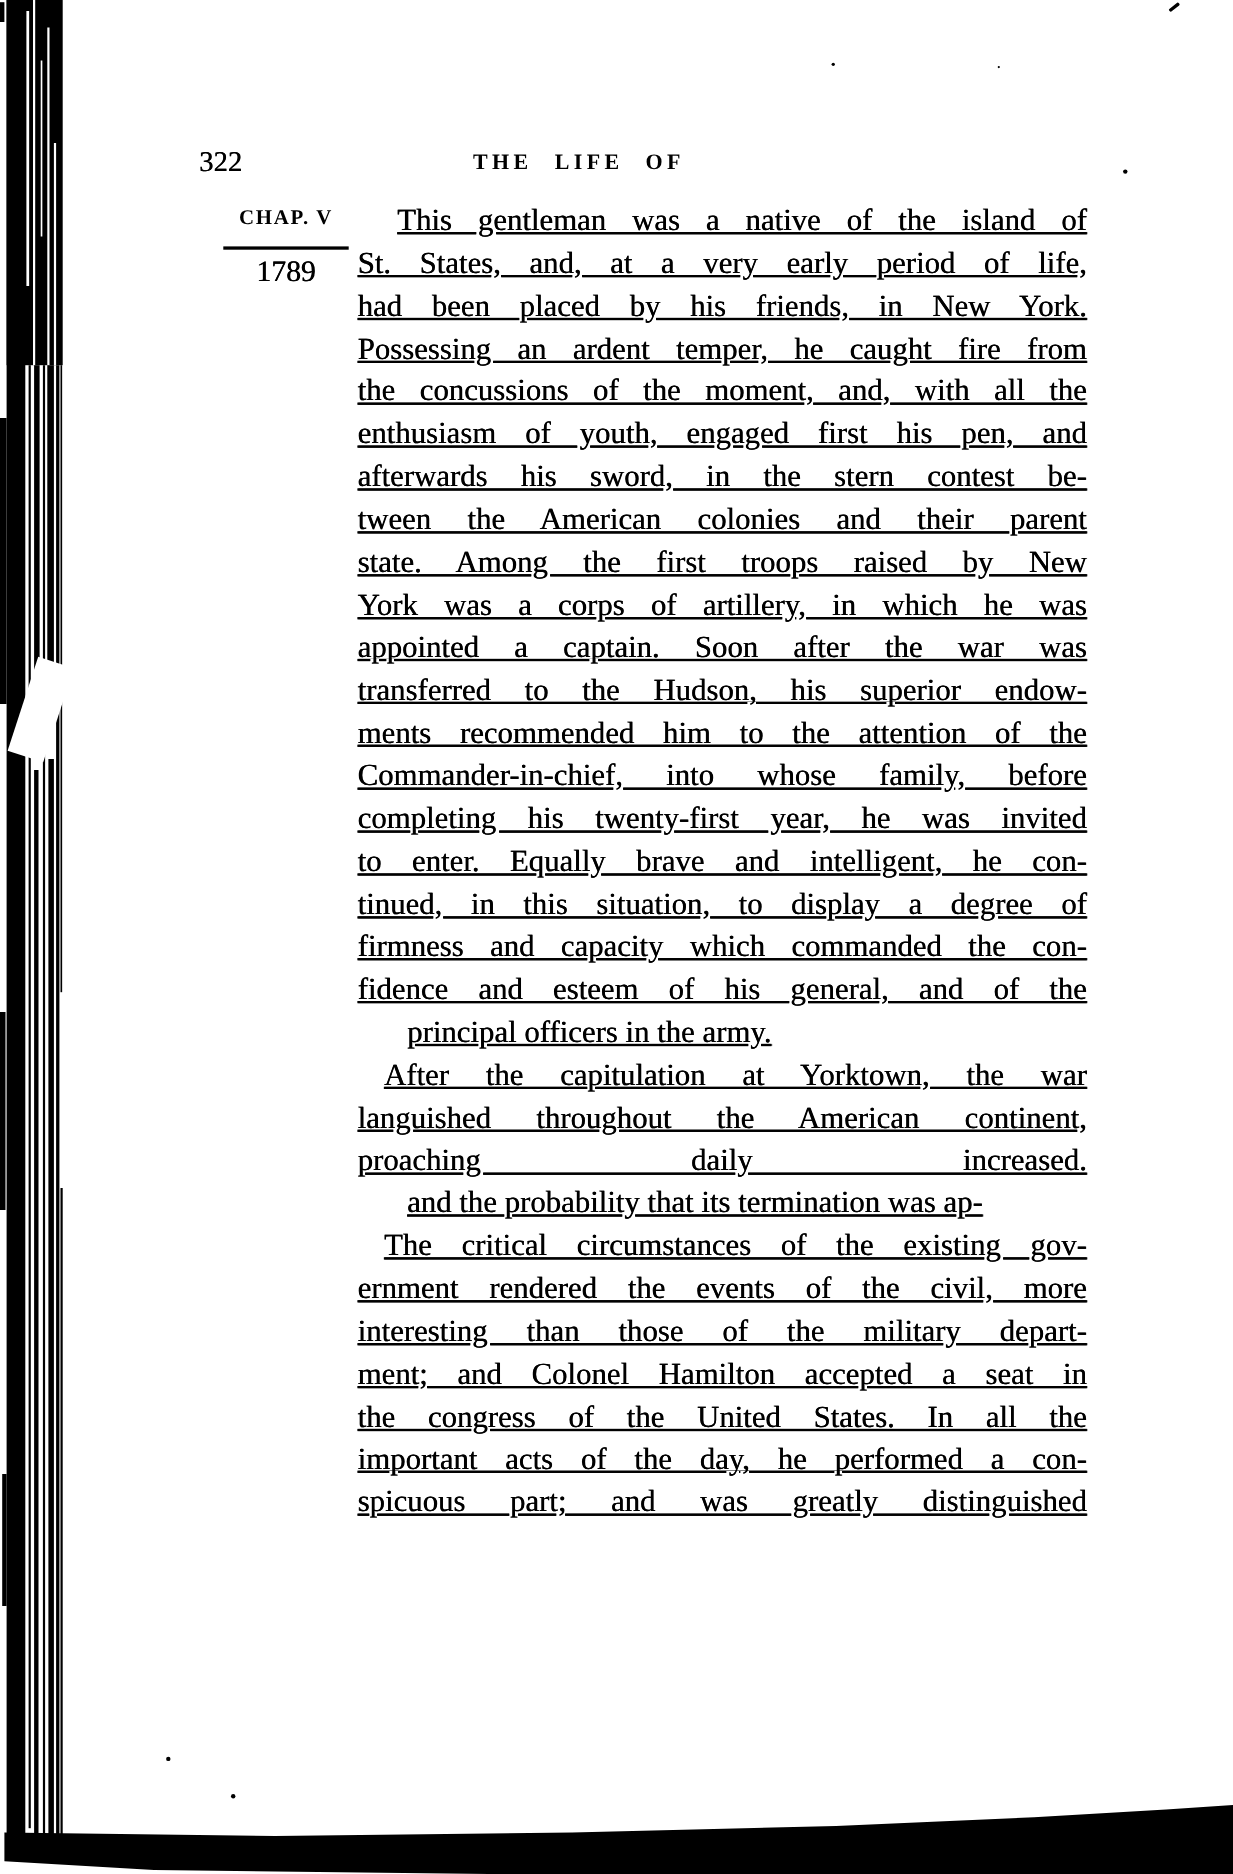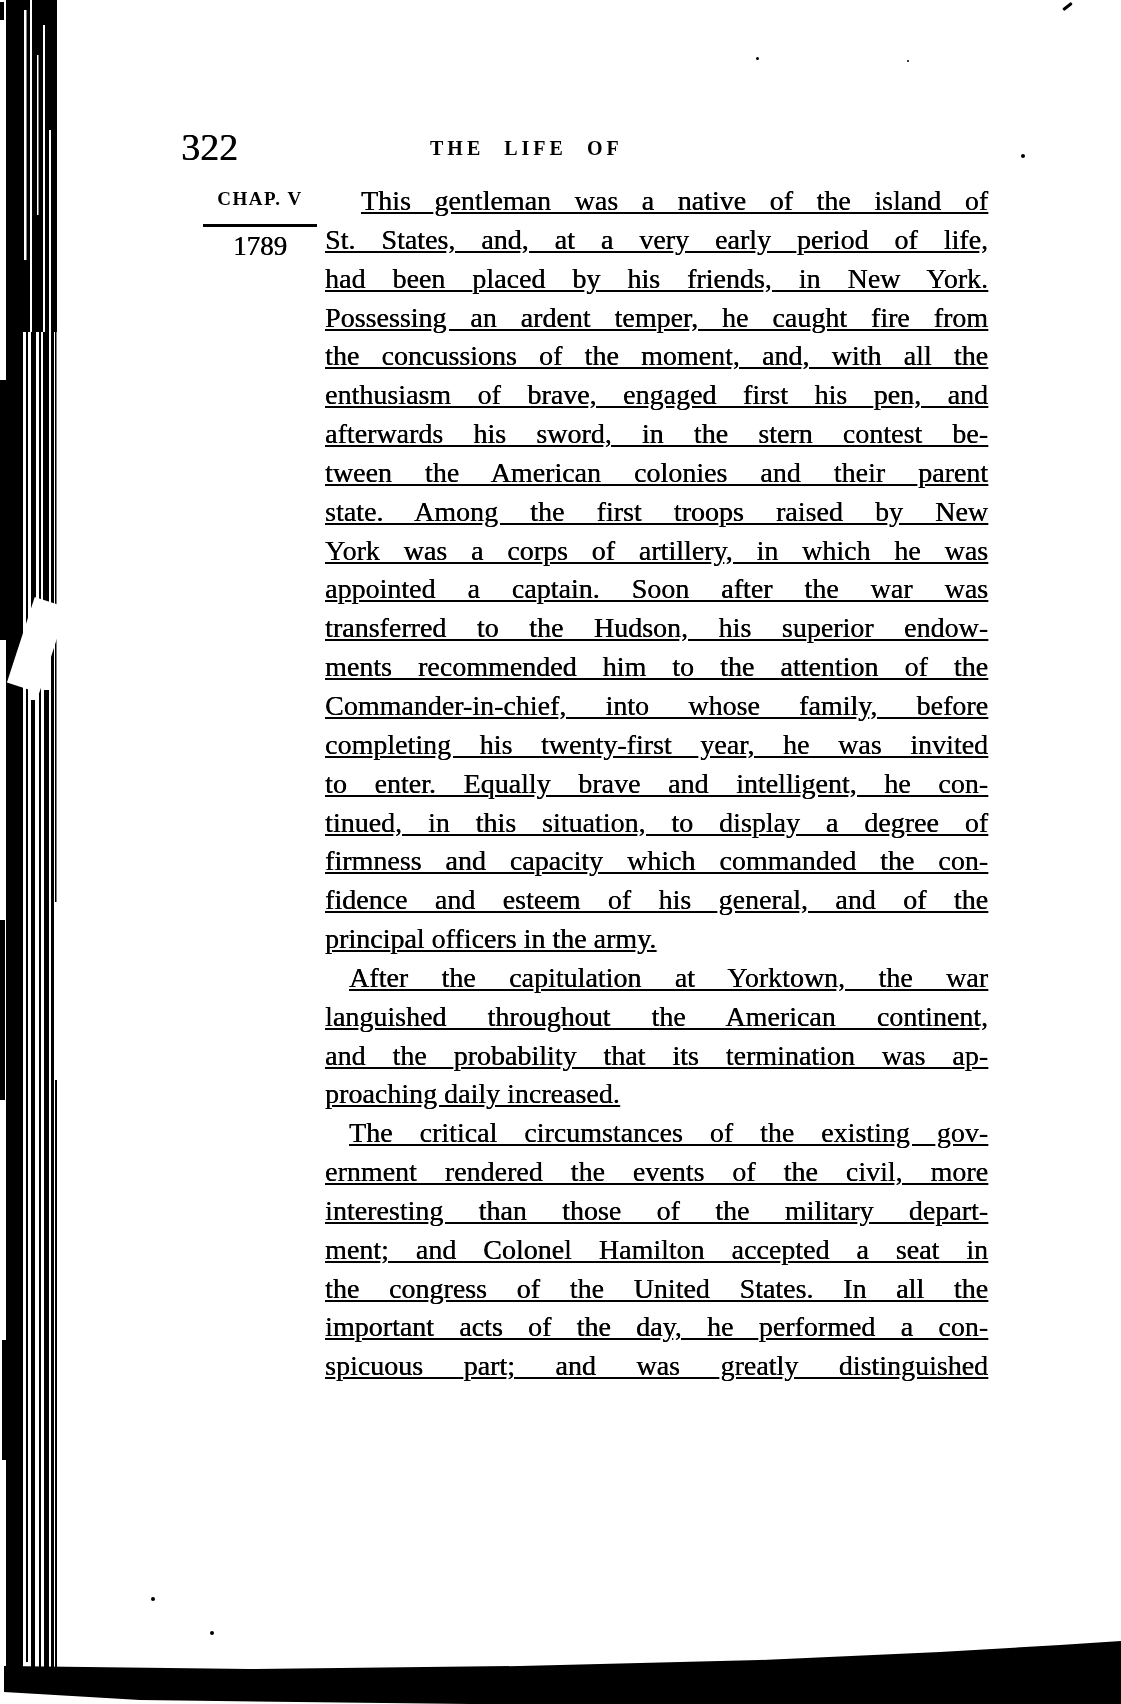--- a/index.html
+++ b/index.html
@@ -8,21 +8,21 @@
     width:1121px;height:1704px;
     background:#ffffff;
     overflow:hidden;
     font-family:"Liberation Serif","DejaVu Serif",serif;
     color:#000;
   }
   .abs{position:absolute;}
   
   .pagenum{
     left:181px;top:130px;
-    font-size:38px;line-height:34px;
+    font-size:26px;line-height:34px;
     text-shadow:0.4px 0 currentColor;
   }
   .runhead{
     left:430px;top:137px;width:300px;
     font-size:20px;font-weight:700;
     letter-spacing:4px;word-spacing:11px;
     line-height:22px;
   }
   
   .chap{
@@ -48,21 +48,21 @@
   .line{
     height:38.85px;line-height:38.85px;
     font-size:28px;
     text-align:justify;
     text-align-last:justify;
     text-shadow:0.35px 0 currentColor;
     white-space:normal;
     overflow:visible;
     text-decoration:underline;
   }
-  .para.end-left .line:last-child{text-align-last:left;}
+  .para.end-left .line:last-child{text-align-last:left;margin-left:45px;}
   .para.ind-lg .line:first-child{text-indent:36px;}
   .para.ind-sm .line:first-child{text-indent:24px;}
   .speck{position:absolute;background:#000;border-radius:50%;}
   .tick{position:absolute;background:#000;border-radius:1px;transform:rotate(-38deg);}
   svg{display:block;}
 </style>
 </head>
 <body>
 
 <div class="page">
@@ -109,41 +109,41 @@
   <div class="abs chaprule"></div>
   <div class="abs year">1789</div>
 
   <div class="abs bodytext">
     <div class="para end-left ind-lg">
         <div class="line">This gentleman was a native of the island of</div>
         <div class="line">St. States, and, at a very early period of life,</div>
         <div class="line">had been placed by his friends, in New York.</div>
         <div class="line">Possessing an ardent temper, he caught fire from</div>
         <div class="line">the concussions of the moment, and, with all the</div>
-        <div class="line">enthusiasm of brave, engaged first his pen, and</div>
+        <div class="line">enthusiasm of youth, engaged first his pen, and</div>
         <div class="line">afterwards his sword, in the stern contest be-</div>
         <div class="line">tween the American colonies and their parent</div>
         <div class="line">state. Among the first troops raised by New</div>
         <div class="line">York was a corps of artillery, in which he was</div>
         <div class="line">appointed a captain. Soon after the war was</div>
         <div class="line">transferred to the Hudson, his superior endow-</div>
         <div class="line">ments recommended him to the attention of the</div>
         <div class="line">Commander-in-chief, into whose family, before</div>
         <div class="line">completing his twenty-first year, he was invited</div>
         <div class="line">to enter. Equally brave and intelligent, he con-</div>
         <div class="line">tinued, in this situation, to display a degree of</div>
         <div class="line">firmness and capacity which commanded the con-</div>
         <div class="line">fidence and esteem of his general, and of the</div>
         <div class="line">principal officers in the army.</div>
       </div>
     <div class="para end-left ind-sm">
         <div class="line">After the capitulation at Yorktown, the war</div>
         <div class="line">languished throughout the American continent,</div>
+        <div class="line">proaching daily increased.</div>
         <div class="line">and the probability that its termination was ap-</div>
-        <div class="line">proaching daily increased.</div>
       </div>
     <div class="para ind-sm">
         <div class="line">The critical circumstances of the existing gov-</div>
         <div class="line">ernment rendered the events of the civil, more</div>
         <div class="line">interesting than those of the military depart-</div>
         <div class="line">ment; and Colonel Hamilton accepted a seat in</div>
         <div class="line">the congress of the United States. In all the</div>
         <div class="line">important acts of the day, he performed a con-</div>
         <div class="line">spicuous part; and was greatly distinguished</div>
       </div>

